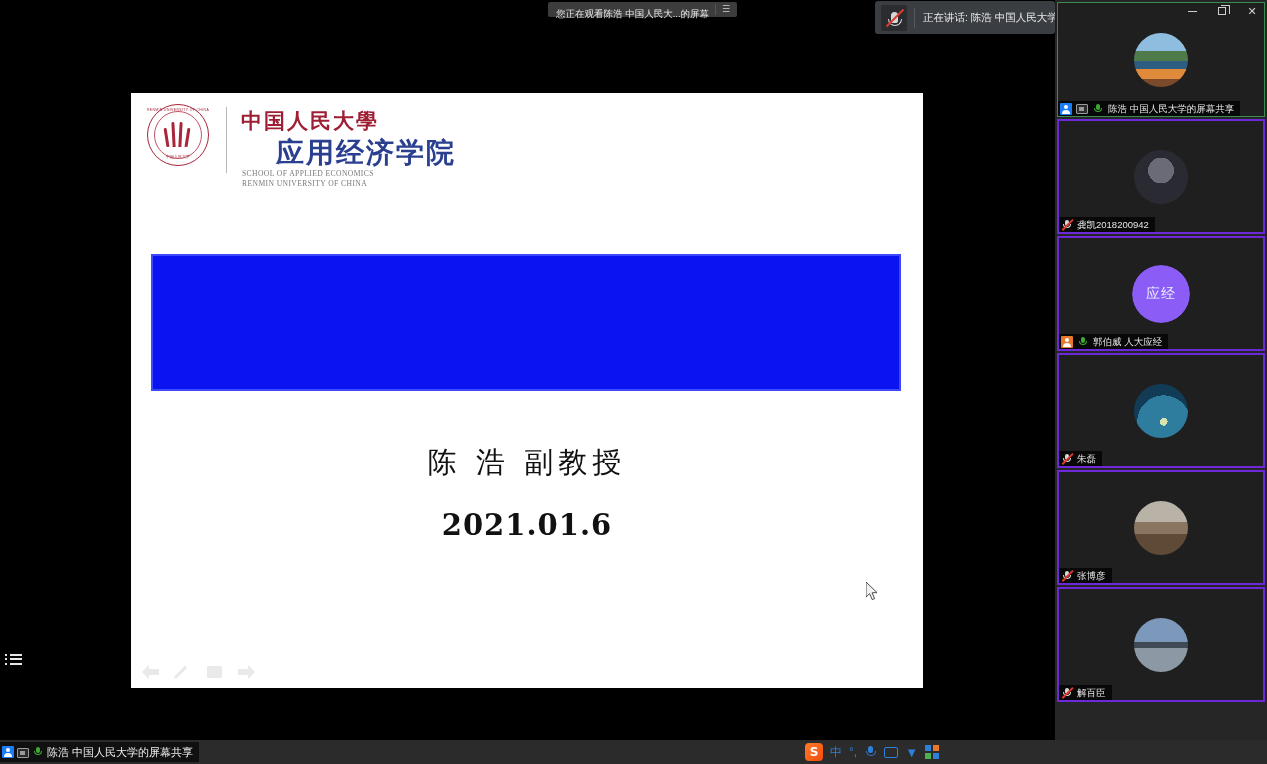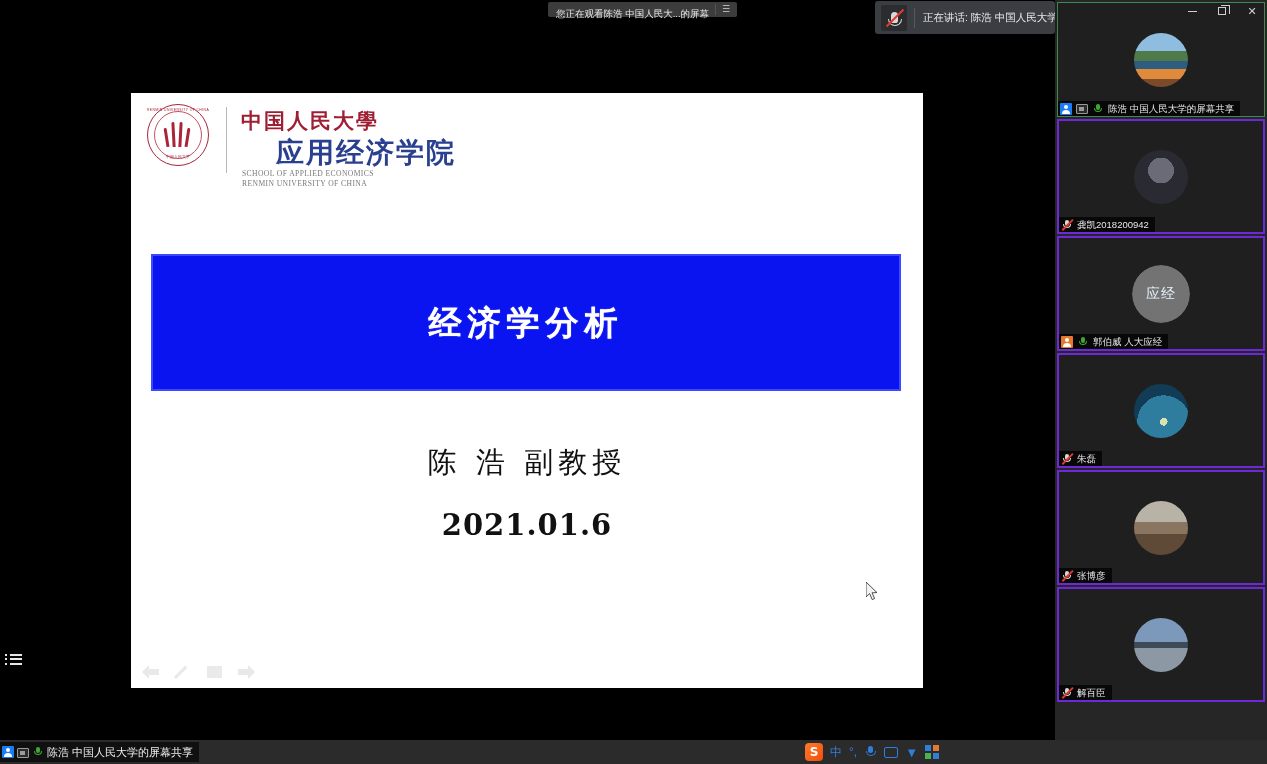--- a/index.html
+++ b/index.html
@@ -229,21 +229,21 @@
     overflow:hidden;
   }
   .vtile.active{ border:1px solid #3d8b4f; }
   .avatar{
     position:absolute; left:50%; top:50%; transform:translate(-50%,-50%);
     width:54px; height:54px; border-radius:50%; overflow:hidden;
   }
   .avatar.big{ width:58px; height:58px; }
   .av-initials{
     width:58px; height:58px; border-radius:50%;
-    background:#737373; color:#e8f1ff; font-size:14px;
+    background:#8b5cf6; color:#e8f1ff; font-size:14px;
     display:flex; align-items:center; justify-content:center; letter-spacing:1px;
   }
   .name-chip{
     position:absolute; left:0; bottom:0;
     display:flex; align-items:center; gap:4px;
     height:15px; padding:0 6px 0 2px;
     background:rgba(0,0,0,.72);
   }
   .name-chip .nm{ color:#e6e6e6; font-size:9.5px; white-space:nowrap; line-height:15px; }
   .ic{ width:12px; height:12px; flex:none; position:relative; }
@@ -365,21 +365,20 @@
         <div class="logo-cn1">中国人民大學</div>
         <div class="logo-cn2">应用经济学院</div>
         <div class="logo-en">
           <div>SCHOOL OF APPLIED ECONOMICS</div>
           <div>RENMIN UNIVERSITY OF CHINA</div>
         </div>
 
       </div>
 
       <div class="title-banner">
-        <div class="tl">经济学分析</div>
       </div>
 
       <div class="presenter">陈 浩 副教授</div>
       <div class="pres-date">2021.01.6</div>
 
       <div class="slide-nav">
         <div class="nav-ico arrow-l"></div>
         <div class="nav-ico pen-ico"></div>
         <div class="nav-ico grid-ico"></div>
         <div class="nav-ico arrow-r"></div>

